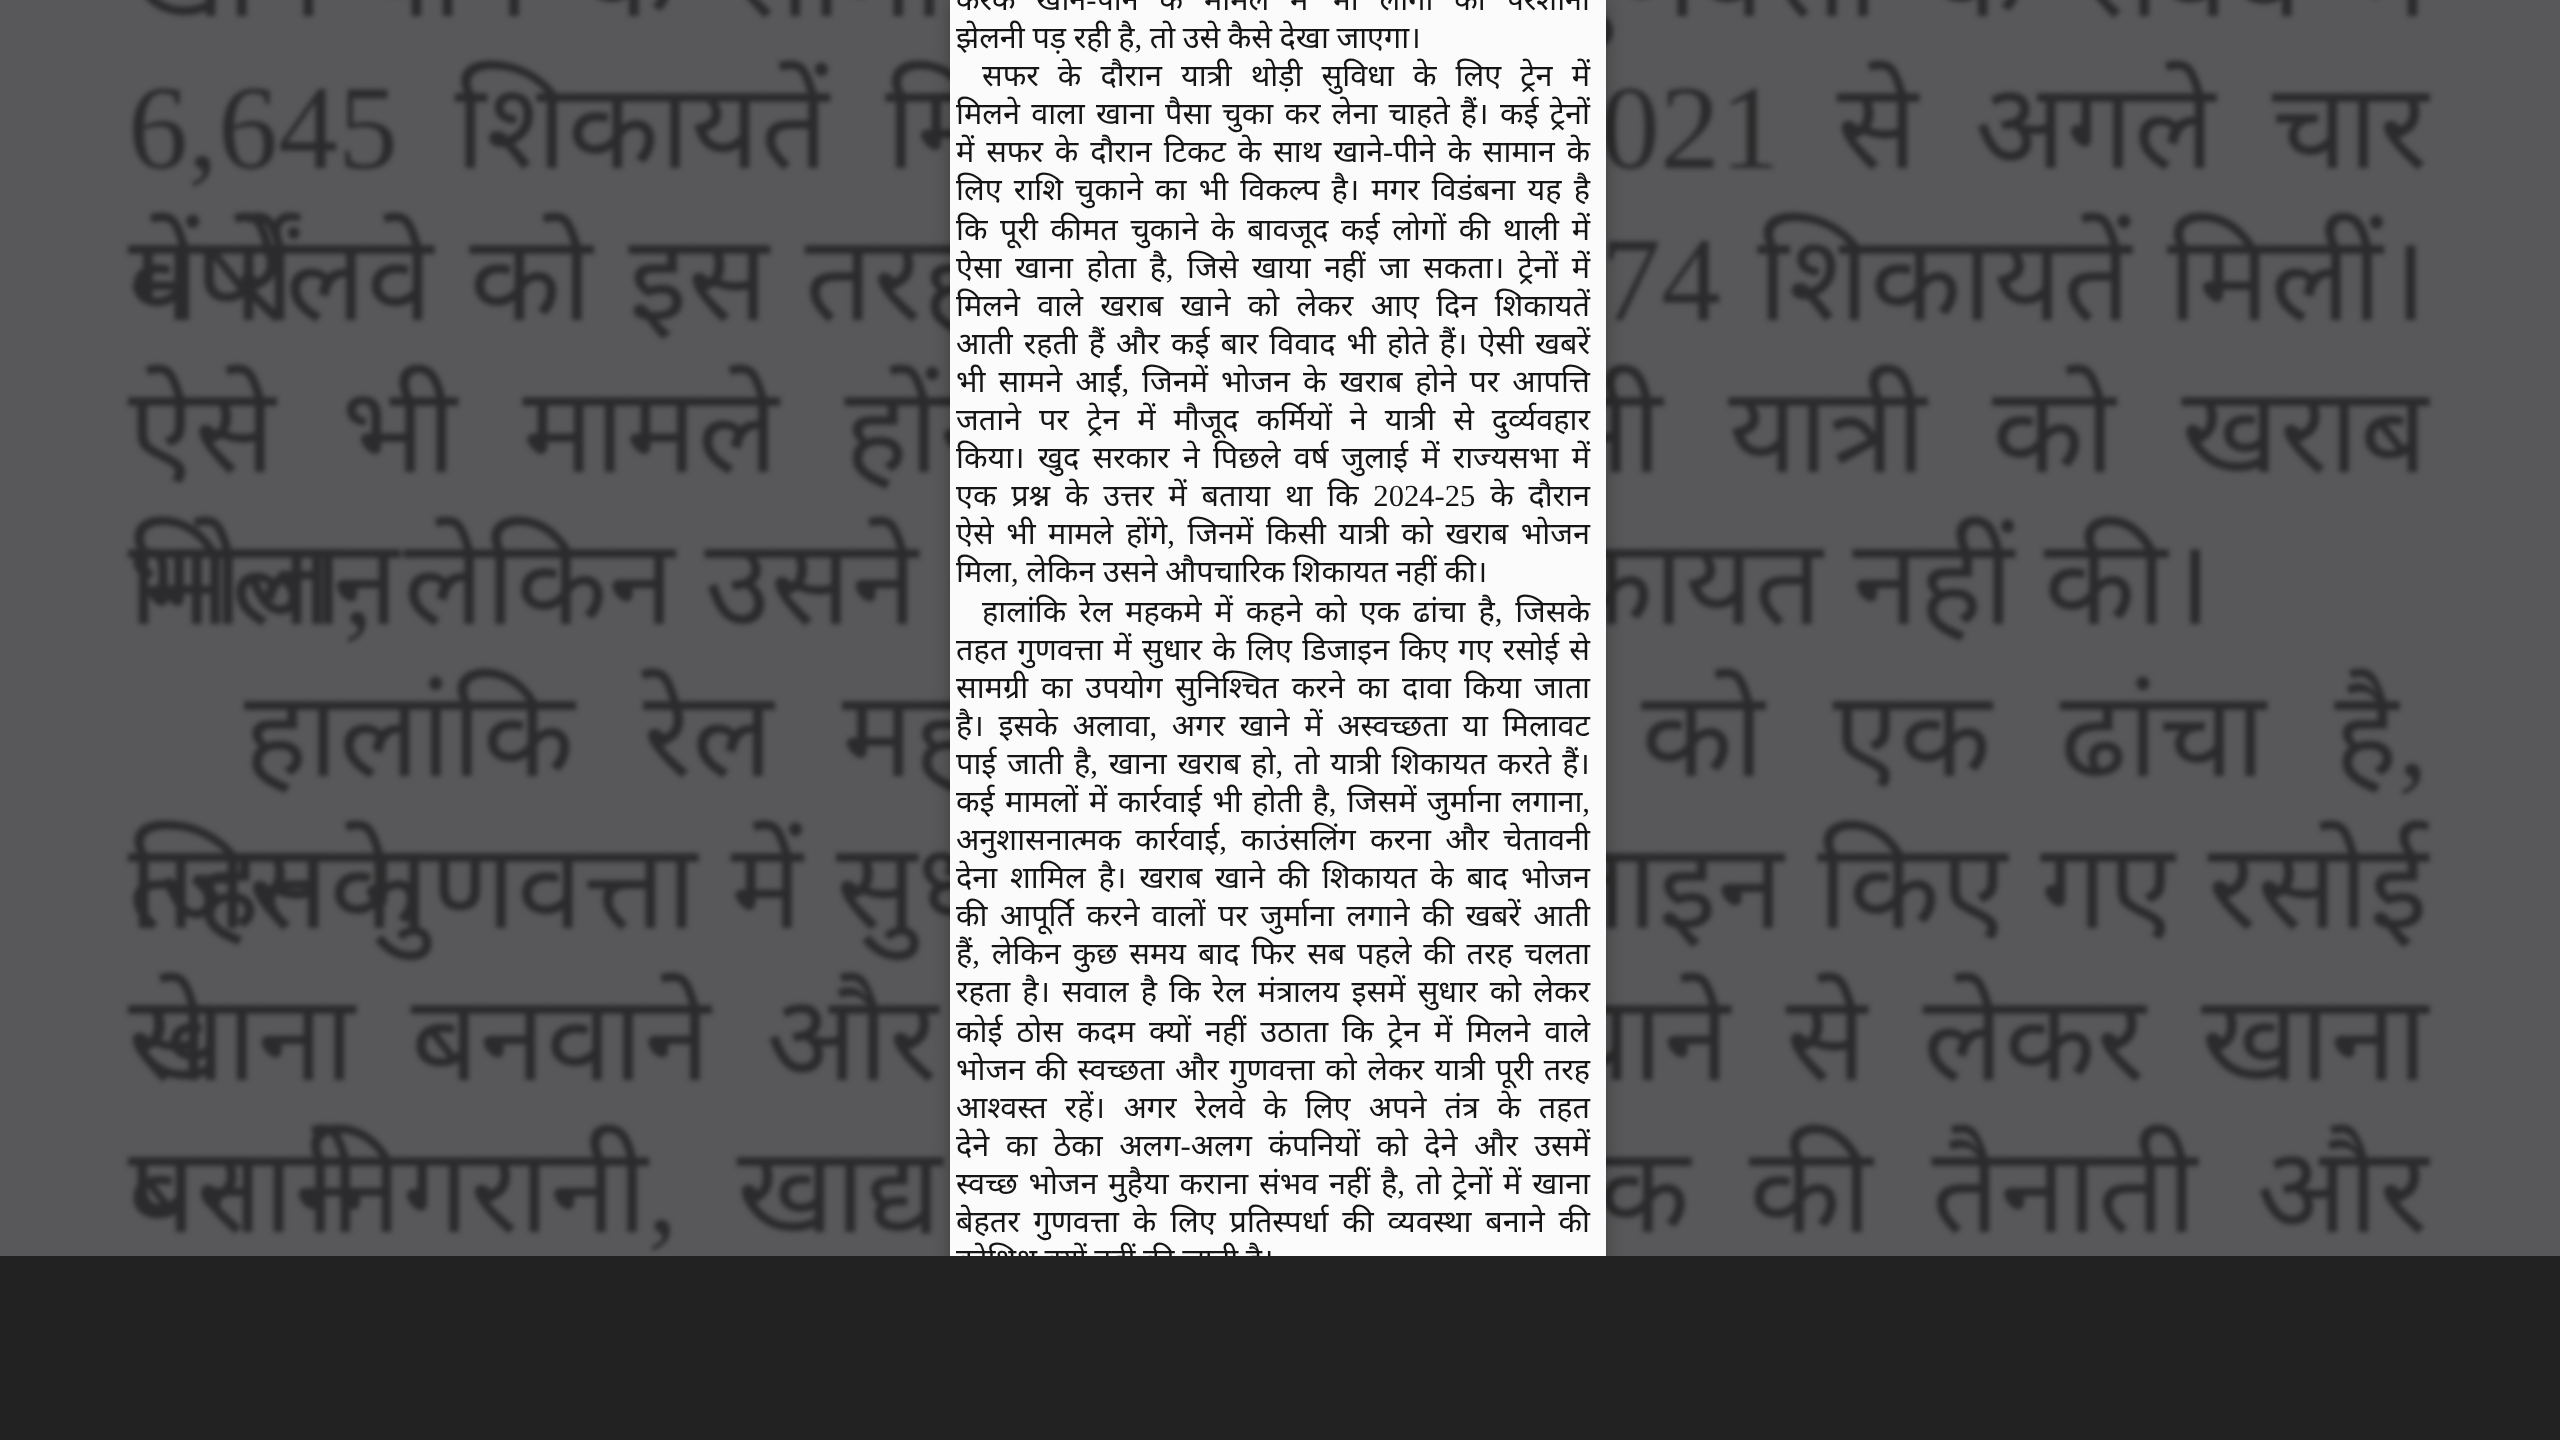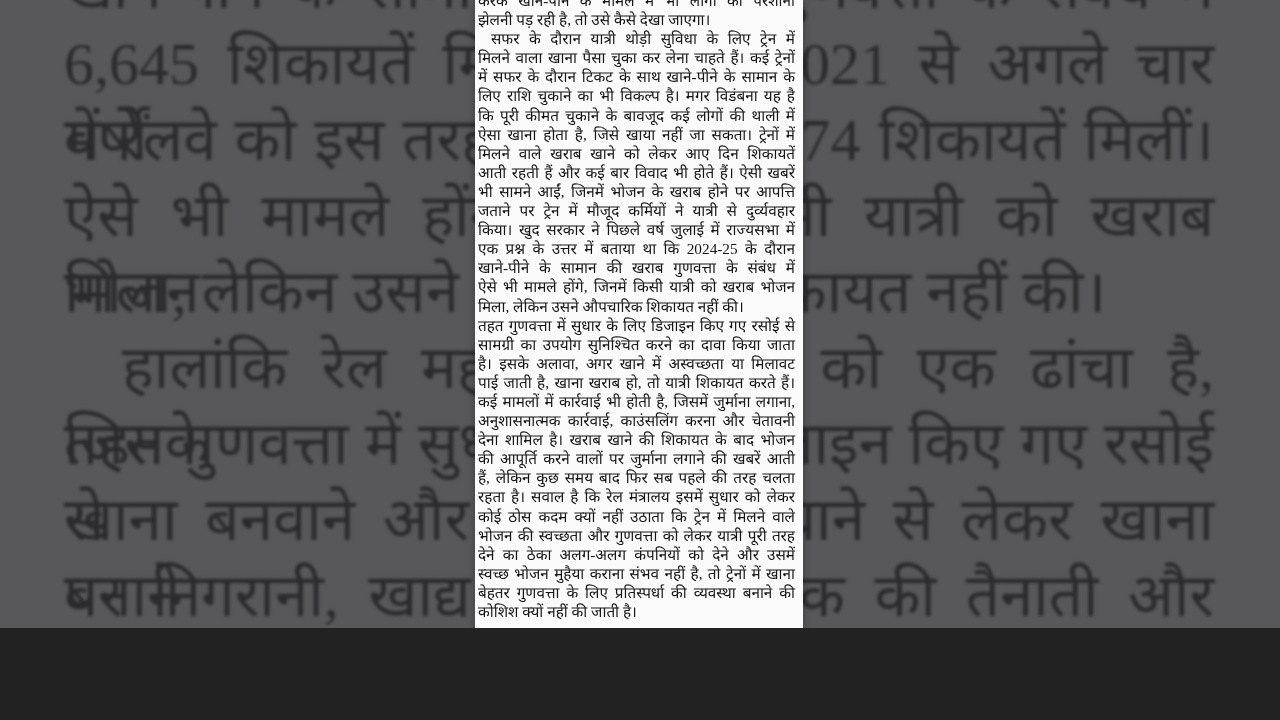--- a/index.html
+++ b/index.html
@@ -88,34 +88,35 @@
         <div class="line">में सफर के दौरान टिकट के साथ खाने-पीने के सामान के</div>
         <div class="line">लिए राशि चुकाने का भी विकल्प है। मगर विडंबना यह है</div>
         <div class="line">कि पूरी कीमत चुकाने के बावजूद कई लोगों की थाली में</div>
         <div class="line">ऐसा खाना होता है, जिसे खाया नहीं जा सकता। ट्रेनों में</div>
         <div class="line">मिलने वाले खराब खाने को लेकर आए दिन शिकायतें</div>
         <div class="line">आती रहती हैं और कई बार विवाद भी होते हैं। ऐसी खबरें</div>
         <div class="line">भी सामने आईं, जिनमें भोजन के खराब होने पर आपत्ति</div>
         <div class="line">जताने पर ट्रेन में मौजूद कर्मियों ने यात्री से दुर्व्यवहार</div>
         <div class="line">किया। खुद सरकार ने पिछले वर्ष जुलाई में राज्यसभा में</div>
         <div class="line">एक प्रश्न के उत्तर में बताया था कि 2024-25 के दौरान</div>
-        <div class="line">खाने-पीने के सामान की खराब गुणवत्ता के संबंध में</div>
         <div class="line">ऐसे भी मामले होंगे, जिनमें किसी यात्री को खराब भोजन</div>
         <div class="line end">मिला, लेकिन उसने औपचारिक शिकायत नहीं की।</div>
+        <div class="line indent">हालांकि रेल महकमे में कहने को एक ढांचा है, जिसके</div>
         <div class="line">तहत गुणवत्ता में सुधार के लिए डिजाइन किए गए रसोई से</div>
         <div class="line">सामग्री का उपयोग सुनिश्चित करने का दावा किया जाता</div>
         <div class="line">है। इसके अलावा, अगर खाने में अस्वच्छता या मिलावट</div>
         <div class="line">पाई जाती है, खाना खराब हो, तो यात्री शिकायत करते हैं।</div>
         <div class="line">कई मामलों में कार्रवाई भी होती है, जिसमें जुर्माना लगाना,</div>
         <div class="line">अनुशासनात्मक कार्रवाई, काउंसलिंग करना और चेतावनी</div>
         <div class="line">देना शामिल है। खराब खाने की शिकायत के बाद भोजन</div>
         <div class="line">की आपूर्ति करने वालों पर जुर्माना लगाने की खबरें आती</div>
         <div class="line">हैं, लेकिन कुछ समय बाद फिर सब पहले की तरह चलता</div>
         <div class="line">रहता है। सवाल है कि रेल मंत्रालय इसमें सुधार को लेकर</div>
         <div class="line">कोई ठोस कदम क्यों नहीं उठाता कि ट्रेन में मिलने वाले</div>
         <div class="line">भोजन की स्वच्छता और गुणवत्ता को लेकर यात्री पूरी तरह</div>
+        <div class="line">आश्वस्त रहें। अगर रेलवे के लिए अपने तंत्र के तहत</div>
         <div class="line">देने का ठेका अलग-अलग कंपनियों को देने और उसमें</div>
         <div class="line">स्वच्छ भोजन मुहैया कराना संभव नहीं है, तो ट्रेनों में खाना</div>
         <div class="line">बेहतर गुणवत्ता के लिए प्रतिस्पर्धा की व्यवस्था बनाने की</div>
         <div class="line end">कोशिश क्यों नहीं की जाती है।</div>
       </div>
   </div>
 </div>
 
 </body></html>

